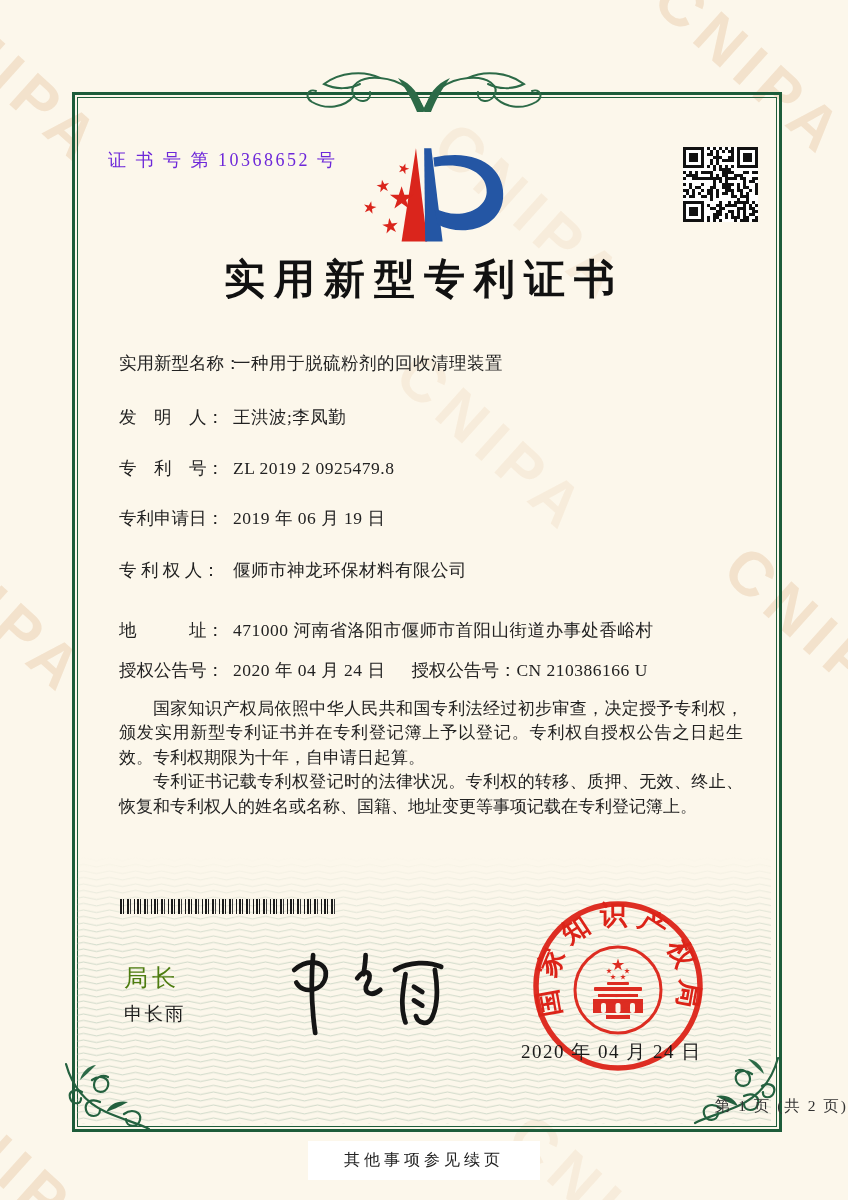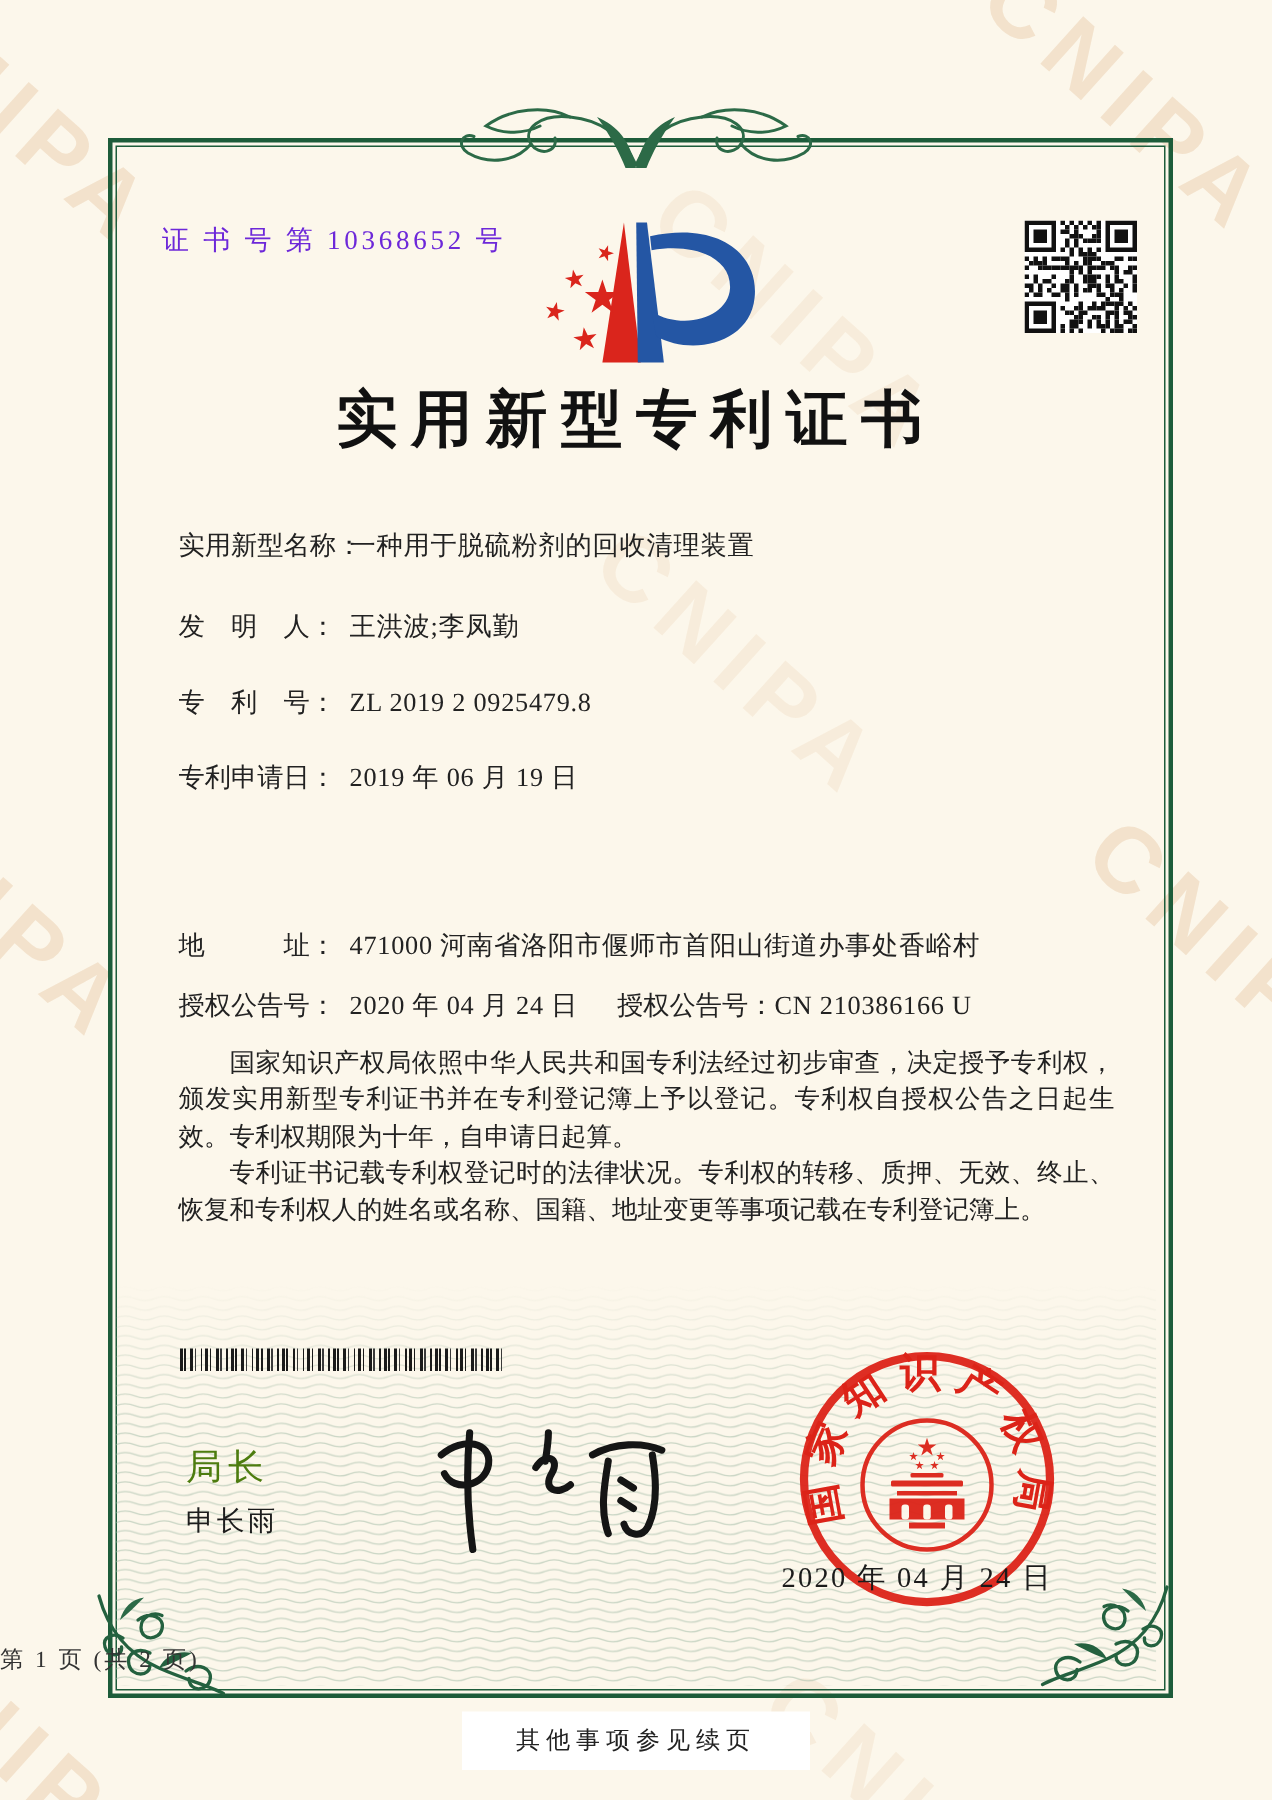--- a/index.html
+++ b/index.html
@@ -49,21 +49,21 @@
         #1a1a1a 7px 9px,transparent 9px 10px,#3a3a3a 10px 11px,transparent 11px 14px,
         #1a1a1a 14px 15px,transparent 15px 17px);}
 
   .signer-title{position:absolute;left:124px;top:962px;font-size:24px;letter-spacing:4px;color:#4d7c0f;}
   .signer-name{position:absolute;left:124px;top:1001px;font-size:18.5px;letter-spacing:2px;color:#1c1c1c;}
   .signature{position:absolute;left:248px;top:940px;width:210px;height:105px;}
 
   .seal{position:absolute;left:528px;top:894px;width:180px;height:184px;}
   .seal-date{position:absolute;left:521px;top:1039px;font-size:19px;letter-spacing:1.5px;color:#1b1b1b;white-space:nowrap;}
 
-  .pagination{position:absolute;left:0;top:1096px;width:100%;text-align:left;
+  .pagination{position:absolute;left:0;top:1096px;width:100%;text-align:right;
       font-size:15.5px;letter-spacing:2px;color:#333;}
   .footer-note{position:absolute;left:50%;top:1141px;transform:translateX(-50%);
       background:#ffffff;padding:9px 36px;font-size:16px;letter-spacing:4px;color:#222;}
 </style>
 </head>
 <body>
 
 <svg style="position:absolute;width:0;height:0" aria-hidden="true">
   <defs>
     <path id="star5" d="M0 -1 L0.2245 -0.309 L0.951 -0.309 L0.363 0.118 L0.588 0.809 L0 0.382 L-0.588 0.809 L-0.363 0.118 L-0.951 -0.309 L-0.2245 -0.309 Z"></path>
@@ -370,20 +370,23 @@
   </div>
   <div class="frow" style="top:405px">
     <span class="flabel">发　明　人：</span><span class="fvalue">王洪波;李凤勤</span>
   </div>
   <div class="frow" style="top:456px">
     <span class="flabel">专　利　号：</span><span class="fvalue">ZL 2019 2 0925479.8</span>
   </div>
   <div class="frow" style="top:506px">
     <span class="flabel">专利申请日：</span><span class="fvalue">2019 年 06 月 19 日</span>
   </div>
+  <div class="frow" style="top:558px">
+    <span class="flabel">专 利 权 人：</span><span class="fvalue">偃师市神龙环保材料有限公司</span>
+  </div>
   <div class="frow" style="top:618px">
     <span class="flabel">地　　　址：</span><span class="fvalue">471000  河南省洛阳市偃师市首阳山街道办事处香峪村</span>
   </div>
   <div class="frow" style="top:658px">
     <span class="flabel">授权公告号：</span><span class="fvalue">2020 年 04 月 24 日</span><span class="pair2"><span>授权公告号：</span><span class="fvalue">CN 210386166 U</span></span>
   </div>
 
   <div class="paras">
     <p>国家知识产权局依照中华人民共和国专利法经过初步审查，决定授予专利权，颁发实用新型专利证书并在专利登记簿上予以登记。专利权自授权公告之日起生效。专利权期限为十年，自申请日起算。</p>
     <p>专利证书记载专利权登记时的法律状况。专利权的转移、质押、无效、终止、恢复和专利权人的姓名或名称、国籍、地址变更等事项记载在专利登记簿上。</p>

